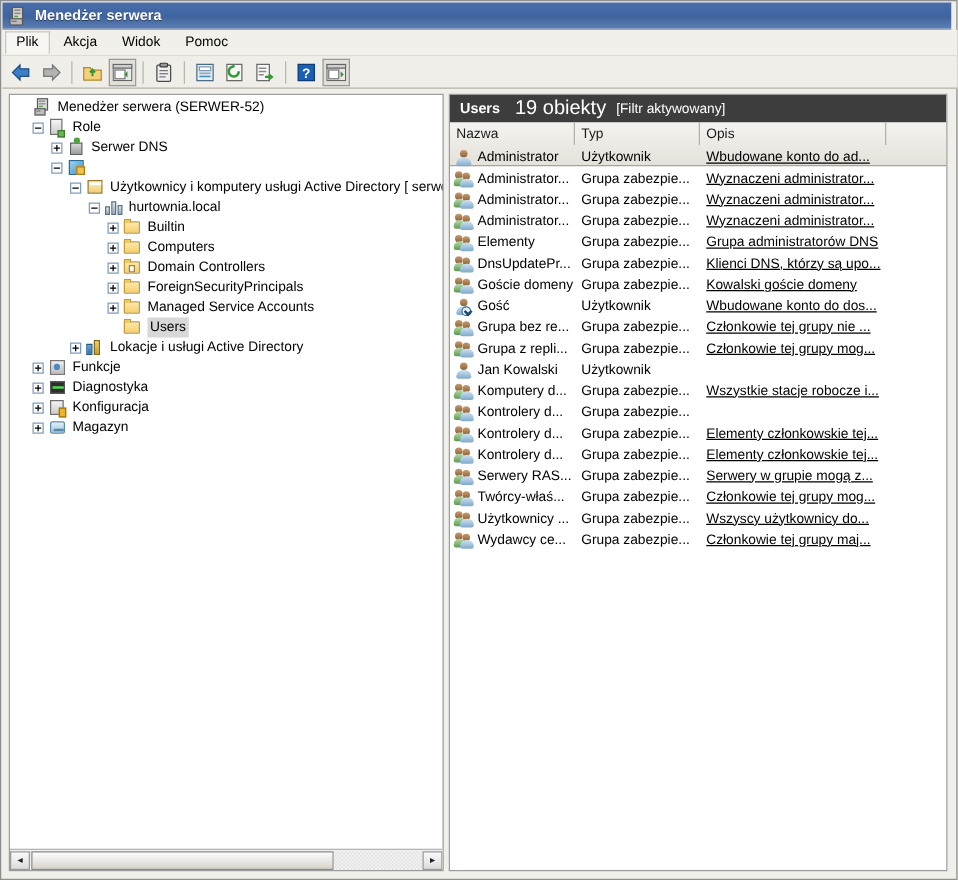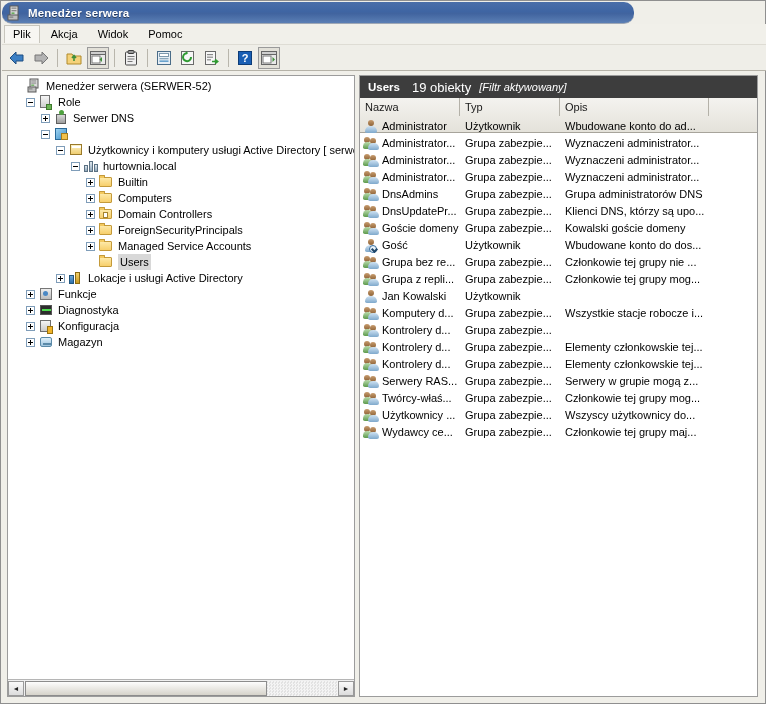--- a/index.html
+++ b/index.html
@@ -11,26 +11,25 @@
     -webkit-font-smoothing:none;
   }
   .window{
     position:absolute;left:0;top:0;width:766px;height:704px;
     background:#f0efe9;
     border:1px solid #8f8f8f;
     box-sizing:border-box;
   }
   
   .titlebar{
-    position:absolute;left:1px;top:1px;width:632px;height:22px;
+    position:absolute;left:1px;top:1px;width:759px;height:22px;
     background:linear-gradient(180deg,#4a6ea9 0%,#3f65a3 45%,#41649f 55%,#5b7fb5 100%);
     display:flex;align-items:center;
     border-bottom:1px solid #9fa8b5;
     box-sizing:border-box;
-    border-radius:10px;
   }
   .title-icon{width:16px;height:16px;margin-left:5px;margin-right:5px;position:relative;flex:0 0 auto;}
   .title-text{
     color:#ffffff;font-weight:bold;font-size:11.5px;
     text-shadow:0 1px 0 rgba(0,0,0,.45);
     letter-spacing:.1px;
   }
   
   .menubar{
     position:absolute;left:1px;top:23px;width:764px;height:21px;
@@ -171,42 +170,42 @@
   
   .listpanel{
     position:absolute;left:358px;top:74px;width:399px;height:622px;
     background:#ffffff;border:1px solid #9c9c9c;box-sizing:border-box;overflow:hidden;
   }
   .listhdr{
     height:22px;background:#3d3d3d;color:#fff;display:flex;align-items:center;
     padding-left:8px;box-sizing:border-box;
   }
   .listhdr .lh-title{font-weight:bold;font-size:11.5px;}
-  .listhdr .lh-count{margin-left:12px;font-size:13px;}
-  .listhdr .lh-filter{margin-left:8px;font-size:11px;font-style:italic;}
+  .listhdr .lh-count{margin-left:12px;font-size:16px;}
+  .listhdr .lh-filter{margin-left:8px;font-size:11px;}
   .colhdr{
     height:35px;display:flex;
     background:linear-gradient(180deg,#f4f3ef 0%,#e4e2da 100%);
     border-bottom:1px solid #a7a49b;box-sizing:border-box;
   }
   .col{
     height:18px;line-height:18px;font-size:11px;padding-left:5px;
     border-right:1px solid #b4b1a8;box-sizing:border-box;color:#1a1a1a;
     overflow:hidden;white-space:nowrap;
   }
   .col.c1{width:100px;}
   .col.c2{width:100px;}
   .col.c3{width:149px;}
   .col.c4{width:47px;border-right:none;}
   .rows{position:absolute;left:0;top:41px;width:397px;}
   .row{height:17px;display:flex;align-items:center;white-space:nowrap;font-size:11px;}
   .cell{overflow:hidden;white-space:nowrap;text-overflow:clip;padding-left:5px;box-sizing:border-box;}
   .cell.n{width:100px;display:flex;align-items:center;padding-left:3px;}
   .cell.t{width:100px;}
-  .cell.d{width:190px;}
+  .cell.d{width:190px;text-decoration:underline;}
   .uicon{width:16px;height:16px;margin-right:3px;flex:0 0 auto;position:relative;}
   
   .u-head{position:absolute;left:5px;top:2px;width:6px;height:6px;border-radius:50%;background:linear-gradient(180deg,#c79b6d,#8d6236);}
   .u-body{position:absolute;left:2px;top:8px;width:12px;height:7px;border-radius:6px 6px 2px 2px;background:linear-gradient(180deg,#cfe2f2,#7fa9cc);}
   
   .g-head1{position:absolute;left:1px;top:2px;width:6px;height:6px;border-radius:50%;background:linear-gradient(180deg,#c79b6d,#8d6236);}
   .g-body1{position:absolute;left:0px;top:7px;width:9px;height:7px;border-radius:5px 5px 2px 2px;background:linear-gradient(180deg,#b9dcae,#5d9a4c);}
   .g-head2{position:absolute;left:7px;top:3px;width:6px;height:6px;border-radius:50%;background:linear-gradient(180deg,#c79b6d,#8d6236);}
   .g-body2{position:absolute;left:5px;top:8px;width:11px;height:7px;border-radius:5px 5px 2px 2px;background:linear-gradient(180deg,#cfe2f2,#7fa9cc);}
   
@@ -554,21 +553,21 @@
       </div>
 
       <div class="row">
         <div class="cell n">
           <span class="uicon">
               <span class="g-head1"></span>
               <span class="g-body1"></span>
               <span class="g-head2"></span>
               <span class="g-body2"></span>
             </span>
-          <span>DnsAdmins</span>
+          <span>Elementy</span>
         </div>
         <div class="cell t">Grupa zabezpie...</div>
         <div class="cell d">Grupa administratorów DNS</div>
       </div>
 
       <div class="row">
         <div class="cell n">
           <span class="uicon">
               <span class="g-head1"></span>
               <span class="g-body1"></span>

